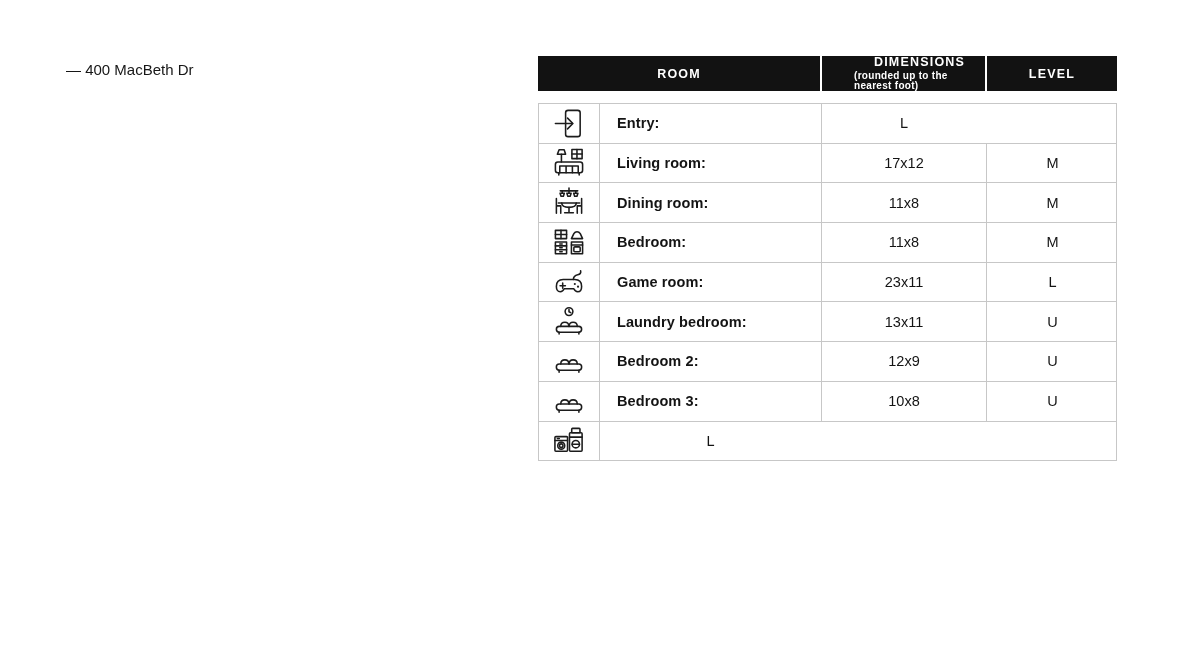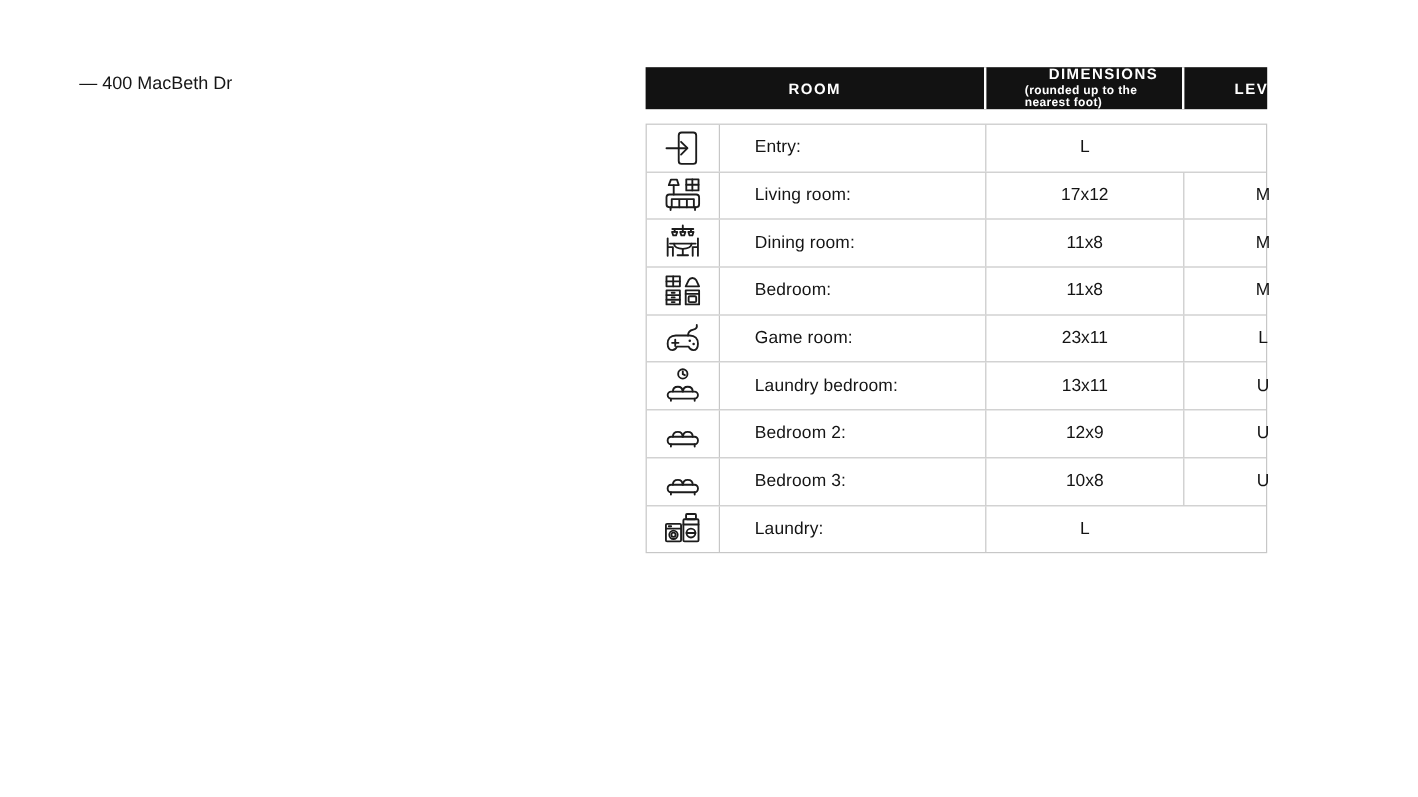--- a/index.html
+++ b/index.html
@@ -19,21 +19,21 @@
   .title-block{position:absolute;left:65px;top:52px;}
   .title-block h1{
     margin:0;font-size:31px;line-height:1.1;font-weight:700;
     letter-spacing:.2px;color:#111;
   }
   .title-block p{
     margin:9px 0 0 1px;font-size:15px;font-weight:400;color:#161616;
   }
 
   
-  .rm-table{position:absolute;left:538px;top:56px;width:518px;}
+  .rm-table{position:absolute;left:538px;top:56px;width:579px;}
   .thead{
     display:grid;grid-template-columns:282px 165px 132px;
     height:35px;background:var(--header-bg);color:var(--header-text);
   }
   .th{
     display:flex;align-items:center;justify-content:center;
     font-weight:700;font-size:12.5px;letter-spacing:1.2px;
     box-sizing:border-box;
   }
   .th-dims,.th-level{border-left:2.5px solid #ffffff;}
@@ -46,21 +46,21 @@
   .row{
     display:grid;grid-template-columns:60px 222px 165px 132px;
     height:38.7px;
   }
   .row + .row{border-top:1px solid var(--border);}
   .cell{
     display:flex;align-items:center;justify-content:center;
     box-sizing:border-box;font-size:14.5px;color:var(--ink);
   }
   .name-cell,.dim-cell,.level-cell{border-left:1px solid var(--border);}
-  .name-cell{justify-content:flex-start;padding-left:29px;font-weight:400;letter-spacing:.1px;}
+  .name-cell{justify-content:flex-start;padding-left:17px;font-weight:700;letter-spacing:.1px;}
   .icon-cell .icon{display:flex;align-items:center;justify-content:center;width:100%;height:100%;}
   .icon svg{width:34px;height:33px;display:block;}
   .icon svg *{stroke:#1c1c1c;stroke-width:1.6;fill:none;stroke-linecap:round;stroke-linejoin:round;}
   .icon svg .fill{fill:#1c1c1c;stroke:none;}
 </style>
 </head>
 <body>
 
 <div class="page">
 
@@ -223,19 +223,18 @@
     <circle cx="9" cy="22.3" r="3.6"></circle>
     <circle cx="9" cy="22.3" r="1.8"></circle>
     <rect x="17.5" y="9" width="13" height="19" rx="1"></rect>
     <rect x="19.8" y="4.5" width="8.5" height="4.5" rx="0.8"></rect>
     <path d="M17.5 13.5h13"></path>
     <circle cx="24" cy="20.8" r="3.8"></circle>
     <path d="M20.2 20.8h7.6"></path>
   </svg>
 </span>
     </div>
-    <div class="cell name-cell">Laundry:</div>
     <div class="cell level-cell">L</div>
   </div>
 </div>
   </div>
 
 </div>
 
 </body></html>

